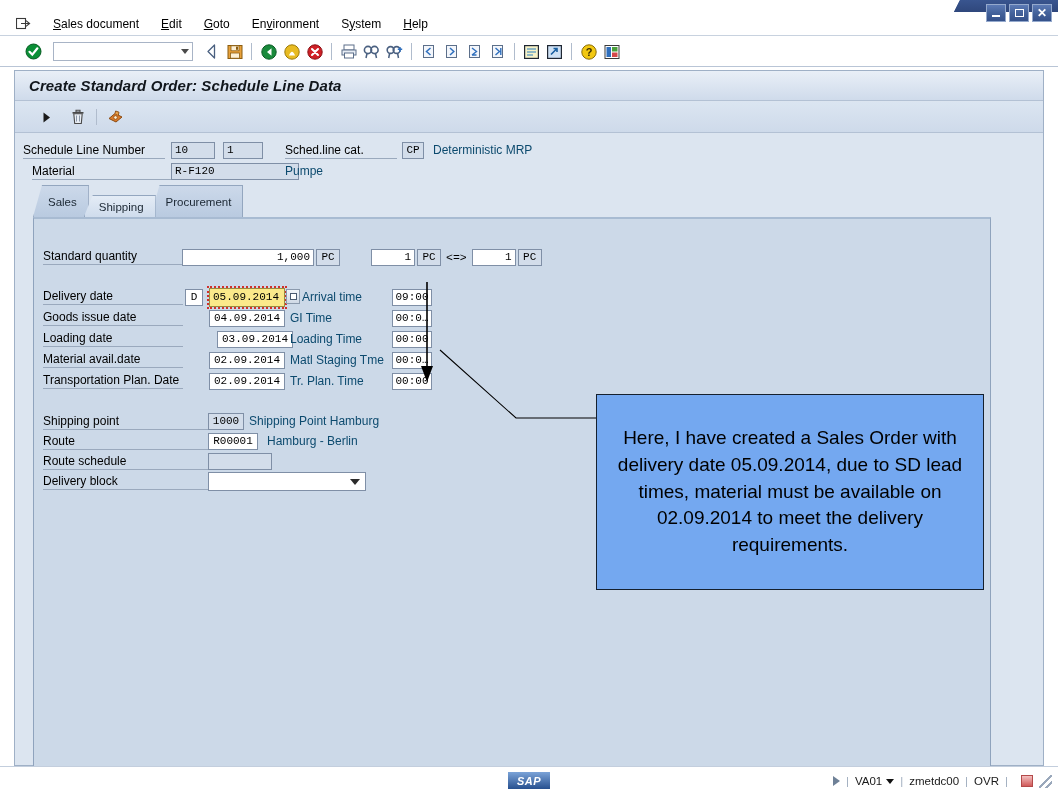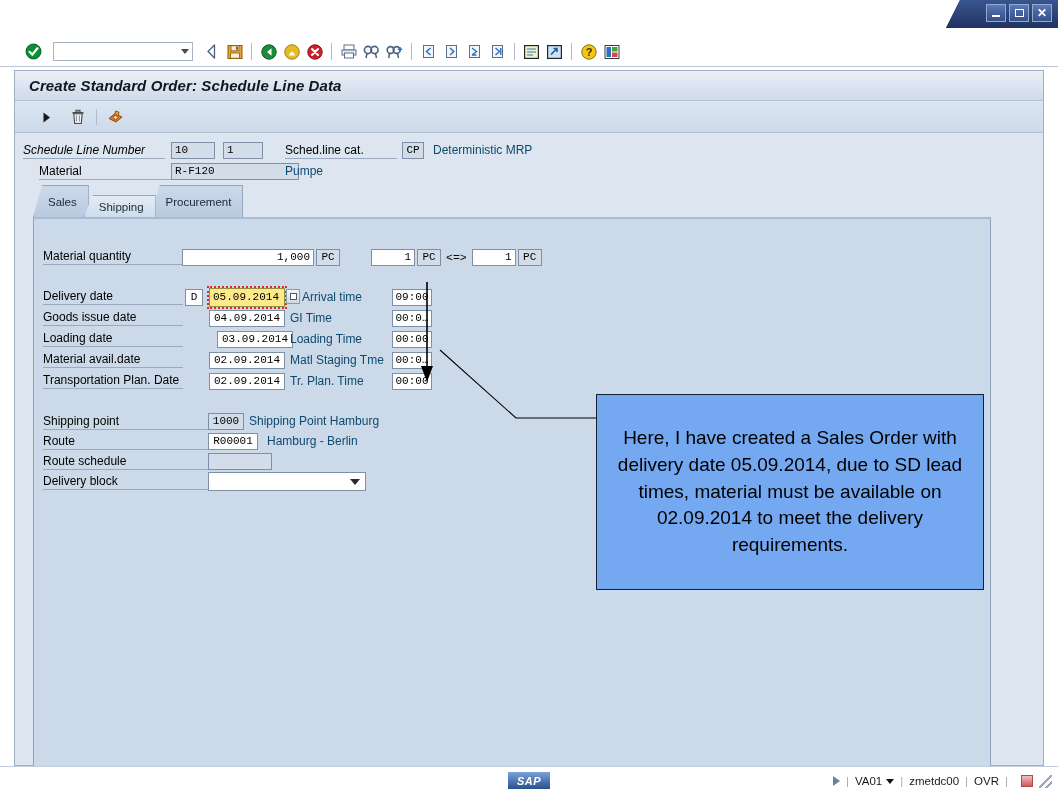--- a/index.html
+++ b/index.html
@@ -329,20 +329,34 @@
         </div>
       <div class="winbtn">
           <span class="glyph-max"></span>
         </div>
       <div class="winbtn">
           <span class="glyph-close">✕</span>
         </div>
     </div>
   </div>
 
+  <div class="menubar">
+    <div class="menu-icon-btn">
+      <svg width="15" height="13" viewBox="0 0 15 13">
+        <rect x="0.5" y="1.5" width="9" height="10" fill="none" stroke="#3a3a3a" stroke-width="1.1"></rect>
+        <path d="M5 6.5 H13 M10 3.6 L13.6 6.5 L10 9.4" fill="none" stroke="#3a3a3a" stroke-width="1.1"></path>
+      </svg>
+    </div>
+    <div class="menu-item"><u>S</u>ales document</div>
+    <div class="menu-item"><u>E</u>dit</div>
+    <div class="menu-item"><u>G</u>oto</div>
+    <div class="menu-item">En<u>v</u>ironment</div>
+    <div class="menu-item">S<u>y</u>stem</div>
+    <div class="menu-item"><u>H</u>elp</div>
+  </div>
 
   <div class="toolbar">
 
     <div class="tb-ico">
       <svg width="17" height="17" viewBox="0 0 17 17">
         <circle cx="8.5" cy="8.5" r="7.5" fill="#0a8f36" stroke="#065c22" stroke-width="1"></circle>
         <path d="M4.5 8.8 L7.3 11.6 L12.4 5.3" fill="none" stroke="#fff" stroke-width="2.2" stroke-linecap="round"></path>
       </svg>
     </div>
 
@@ -502,40 +516,40 @@
         <svg width="17" height="16" viewBox="0 0 17 16">
           <path d="M2 9.5 L8 4.5 L15 8 L9 13 Z" fill="#d9792a" stroke="#8a4a10" stroke-width="1"></path>
           <path d="M8 4.5 L8.6 2 L12 3.2 L11.4 6" fill="#e8a04a" stroke="#8a4a10" stroke-width="0.9"></path>
           <circle cx="8.5" cy="8.5" r="1.8" fill="#fdf0d5" stroke="#8a4a10" stroke-width="0.8"></circle>
         </svg>
       </div>
     </div>
 
     <div class="hdr-area">
 
-      <div class="hdr-row" style="top:5px; left:8px;font-style:italic;">
+      <div class="hdr-row" style="top:5px; left:8px;">
         <span class="lbl" style="width:142px;">Schedule Line Number</span>
       </div>
       <div class="hdr-row" style="top:5px; left:156px;">
         <span class="inp ro" style="width:44px;">10</span>
       </div>
       <div class="hdr-row" style="top:5px; left:208px;">
         <span class="inp ro" style="width:40px;">1</span>
       </div>
       <div class="hdr-row" style="top:5px; left:270px;">
         <span class="lbl" style="width:112px;">Sched.line cat.</span>
       </div>
       <div class="hdr-row" style="top:5px; left:387px;">
         <span class="inp ro center" style="width:22px;">CP</span>
       </div>
       <div class="hdr-row" style="top:5px; left:418px;">
         <span class="lbl-plain">Deterministic MRP</span>
       </div>
 
-      <div class="hdr-row" style="top:26px; left:24px;">
+      <div class="hdr-row" style="top:26px; left:17px;">
         <span class="lbl" style="width:142px;">Material</span>
       </div>
       <div class="hdr-row" style="top:26px; left:156px;">
         <span class="inp ro" style="width:128px;">R-F120</span>
       </div>
       <div class="hdr-row" style="top:26px; left:270px;">
         <span class="lbl-plain">Pumpe</span>
       </div>
     </div>
 
@@ -547,21 +561,21 @@
         <span>Shipping</span>
       </div>
       <div class="tab">
         <span>Procurement</span>
       </div>
     </div>
 
     <div class="tabpanel">
 
       <div class="fld-row" style="top:29px; left:9px;">
-        <span class="lbl" style="width:140px;">Material quantity</span>
+        <span class="lbl" style="width:140px;">Standard quantity</span>
       </div>
       <div class="fld-row" style="top:30px; left:148px;">
         <span class="inp white right" style="width:132px;">1,000</span>
         <span class="inp ro center" style="width:24px; margin-left:2px;">PC</span>
       </div>
       <div class="fld-row" style="top:30px; left:337px;">
         <span class="inp white right" style="width:44px;">1</span>
         <span class="inp ro center" style="width:24px; margin-left:2px;">PC</span>
         <span style="font-family:'Liberation Mono',monospace;font-size:11.5px;margin:0 5px;">&lt;=&gt;</span>
         <span class="inp white right" style="width:44px;">1</span>

